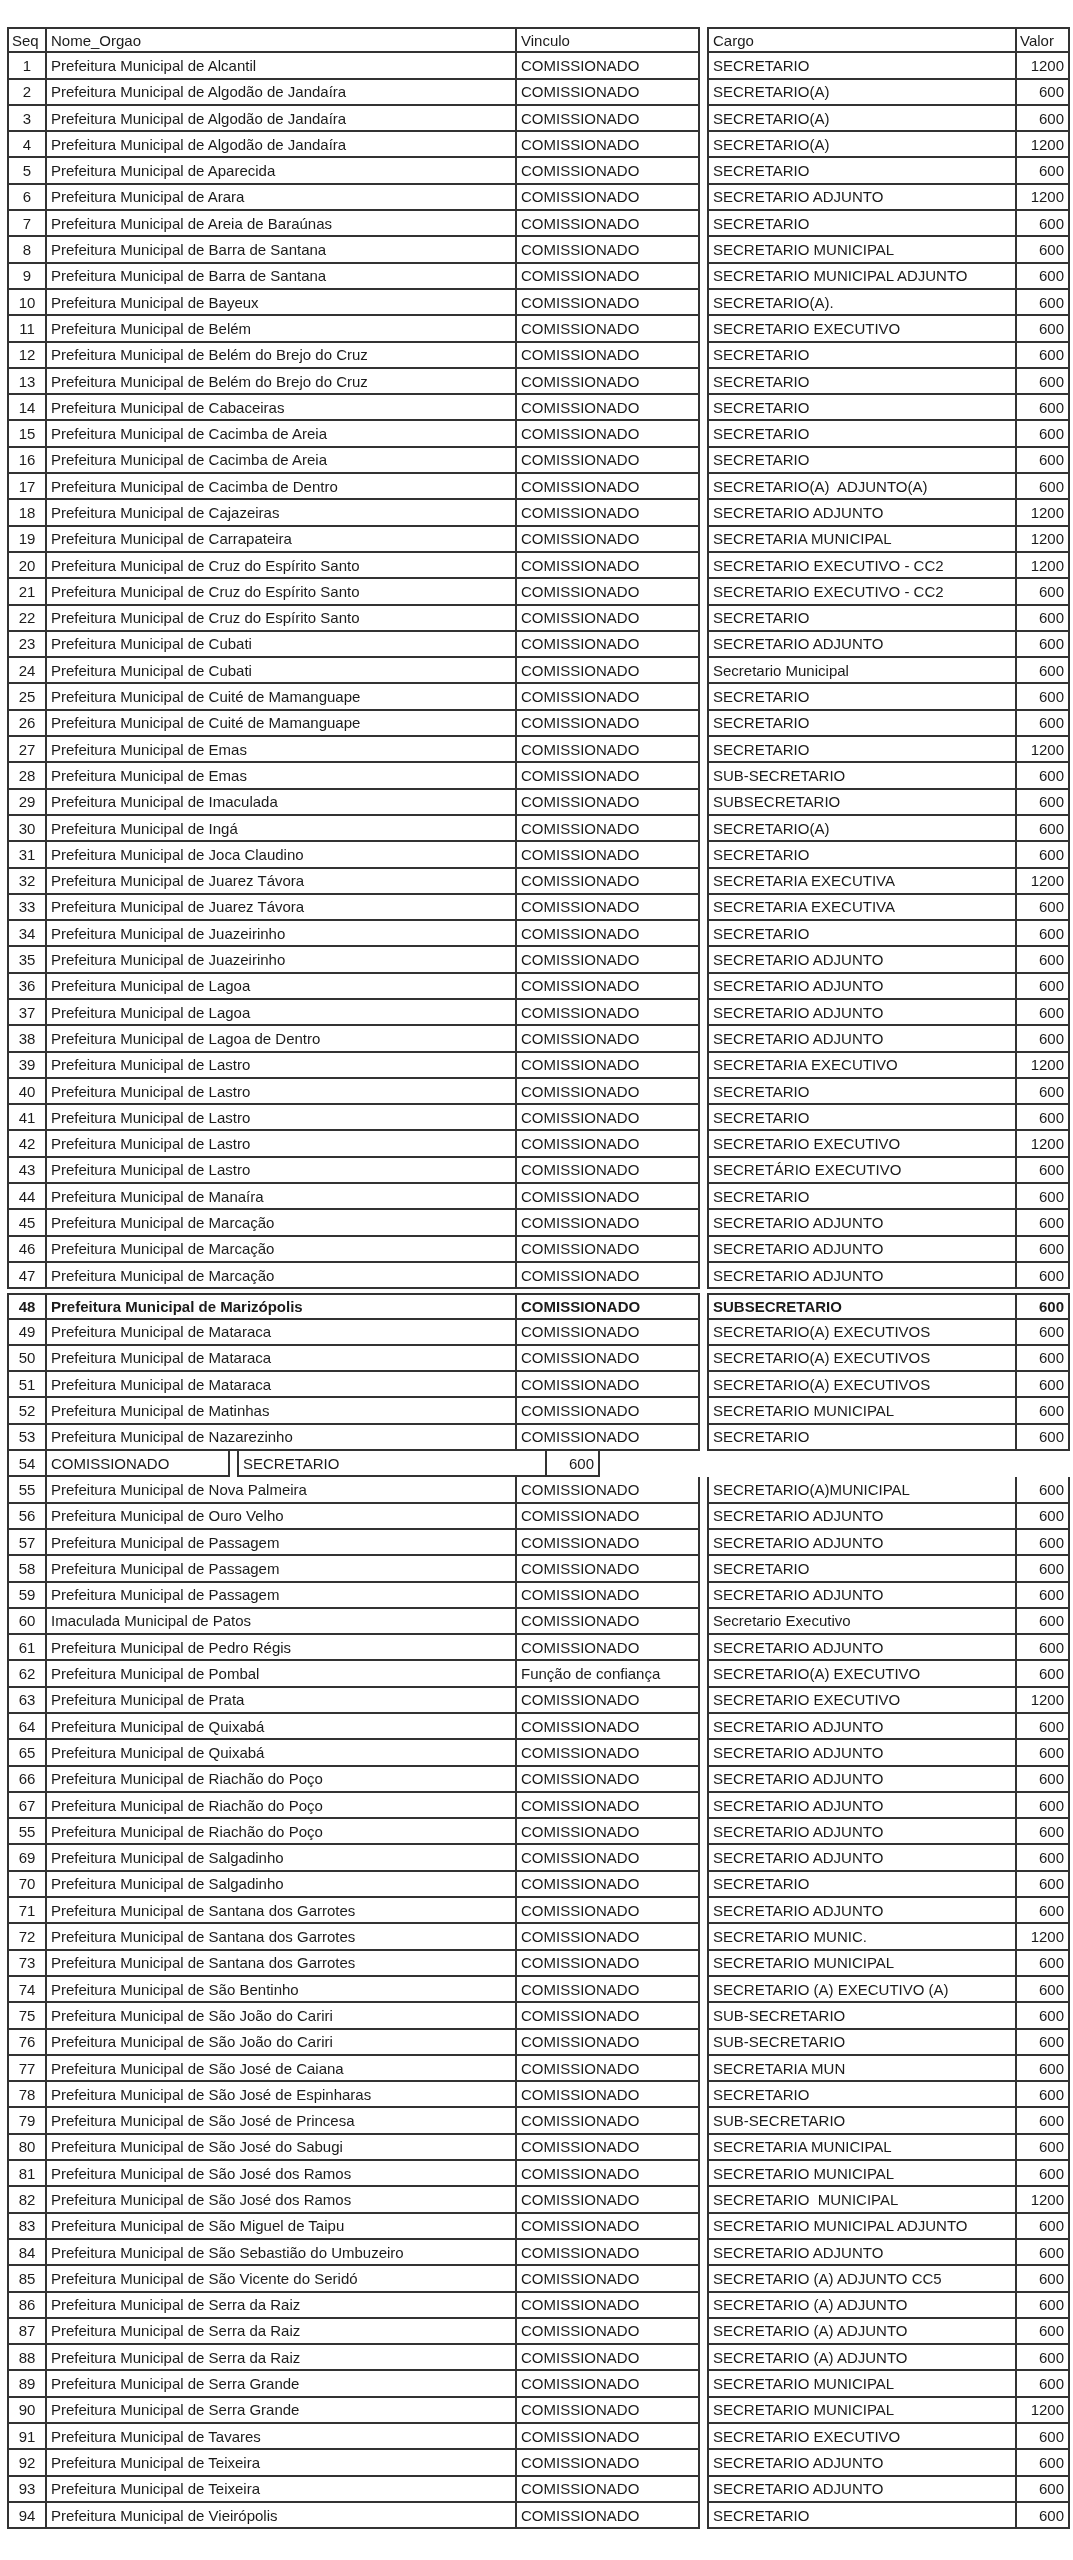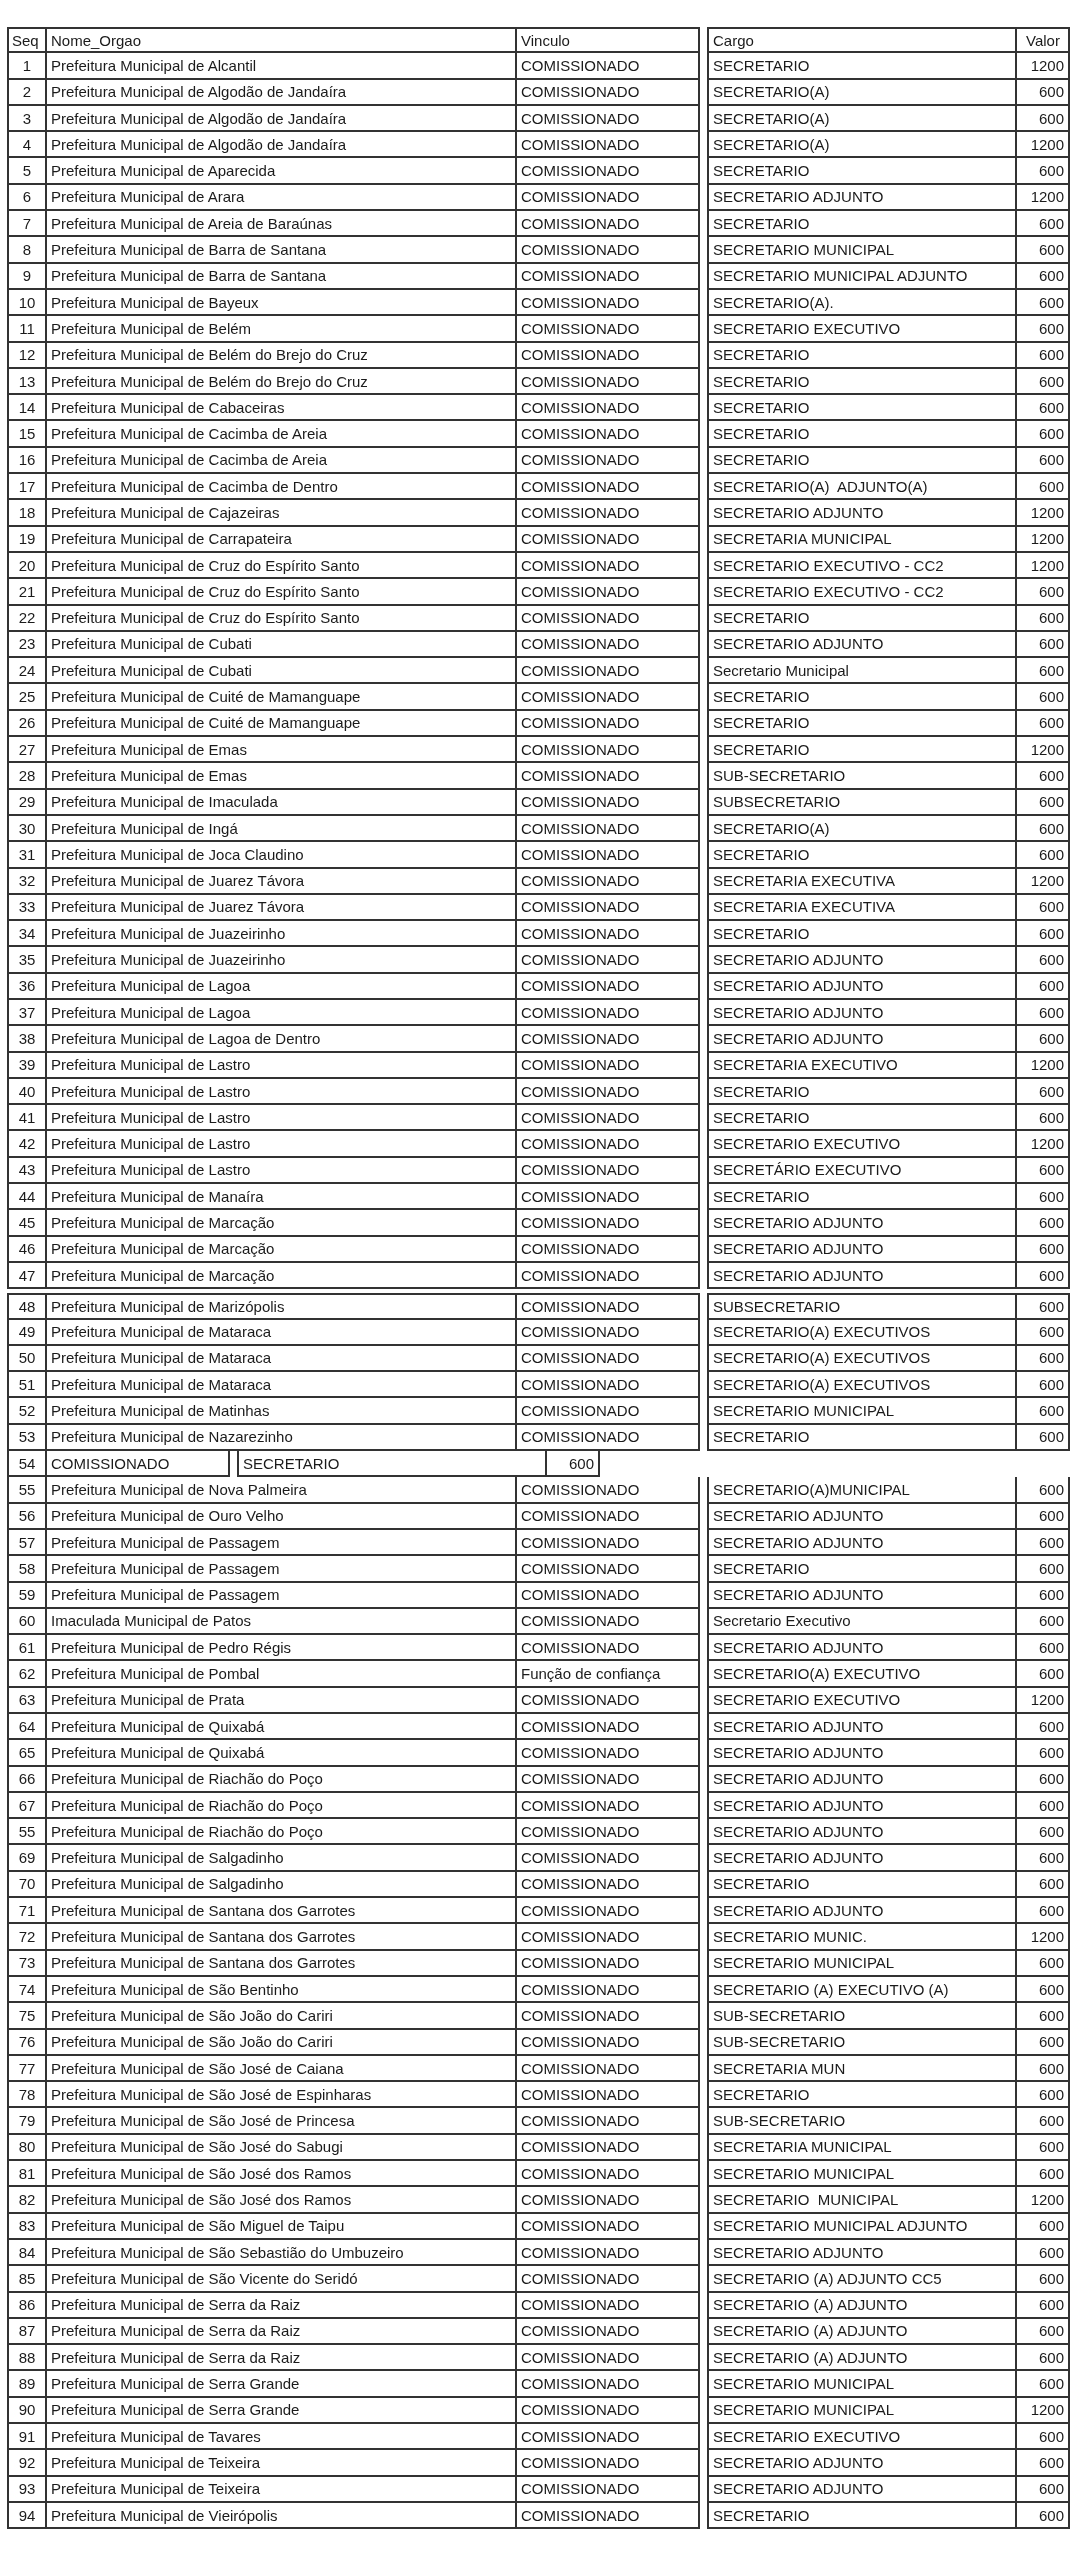--- a/index.html
+++ b/index.html
@@ -41,23 +41,23 @@
   .header-row .cell {
     border-top: 2px solid #333333;
   }
   .seq   { width: 38px;  justify-content: center; }
   .nome  { width: 470px; padding-left: 4px; }
   .vinc  { width: 185px; padding-left: 4px; border-right: 2px solid #333333; }
   .gap   { width: 7px; background: #ffffff; }
   .cargo { width: 308px; padding-left: 4px; }
   .valor { width: 55px;  justify-content: flex-end; padding-right: 4px; border-right: 2px solid #333333; }
   .header-row .seq   { justify-content: flex-start; padding-left: 3px; text-align: center; }
-  .header-row .valor { justify-content: flex-start; padding-left: 9px; padding-right: 0; }
+  .header-row .valor { justify-content: flex-start; padding-left: 3px; padding-right: 0; }
   
-  .section-start { margin-top: 4px; }
+  .section-start { margin-top: 4px; font-weight: bold; }
   .section-start .cell { border-top: 2px solid #333333; }
 </style>
 </head>
 <body>
 
 <div class="table-wrap">
   <div class="row header-row">
     <div class="cell seq">Seq</div>
     <div class="cell nome">Nome_Orgao</div>
     <div class="cell vinc">Vinculo</div>

